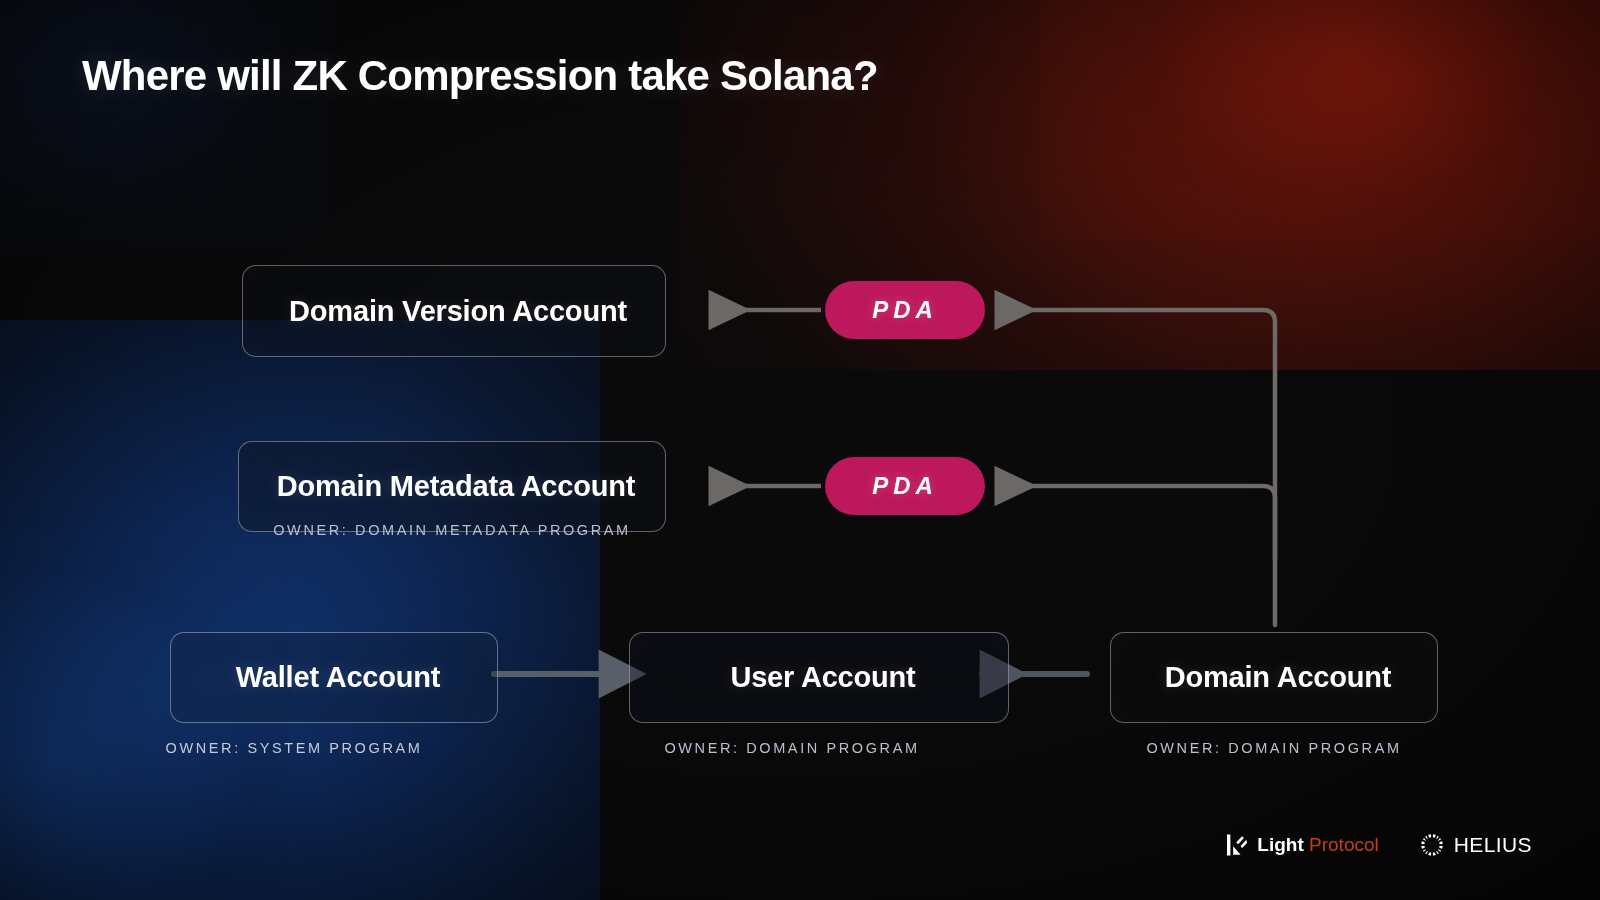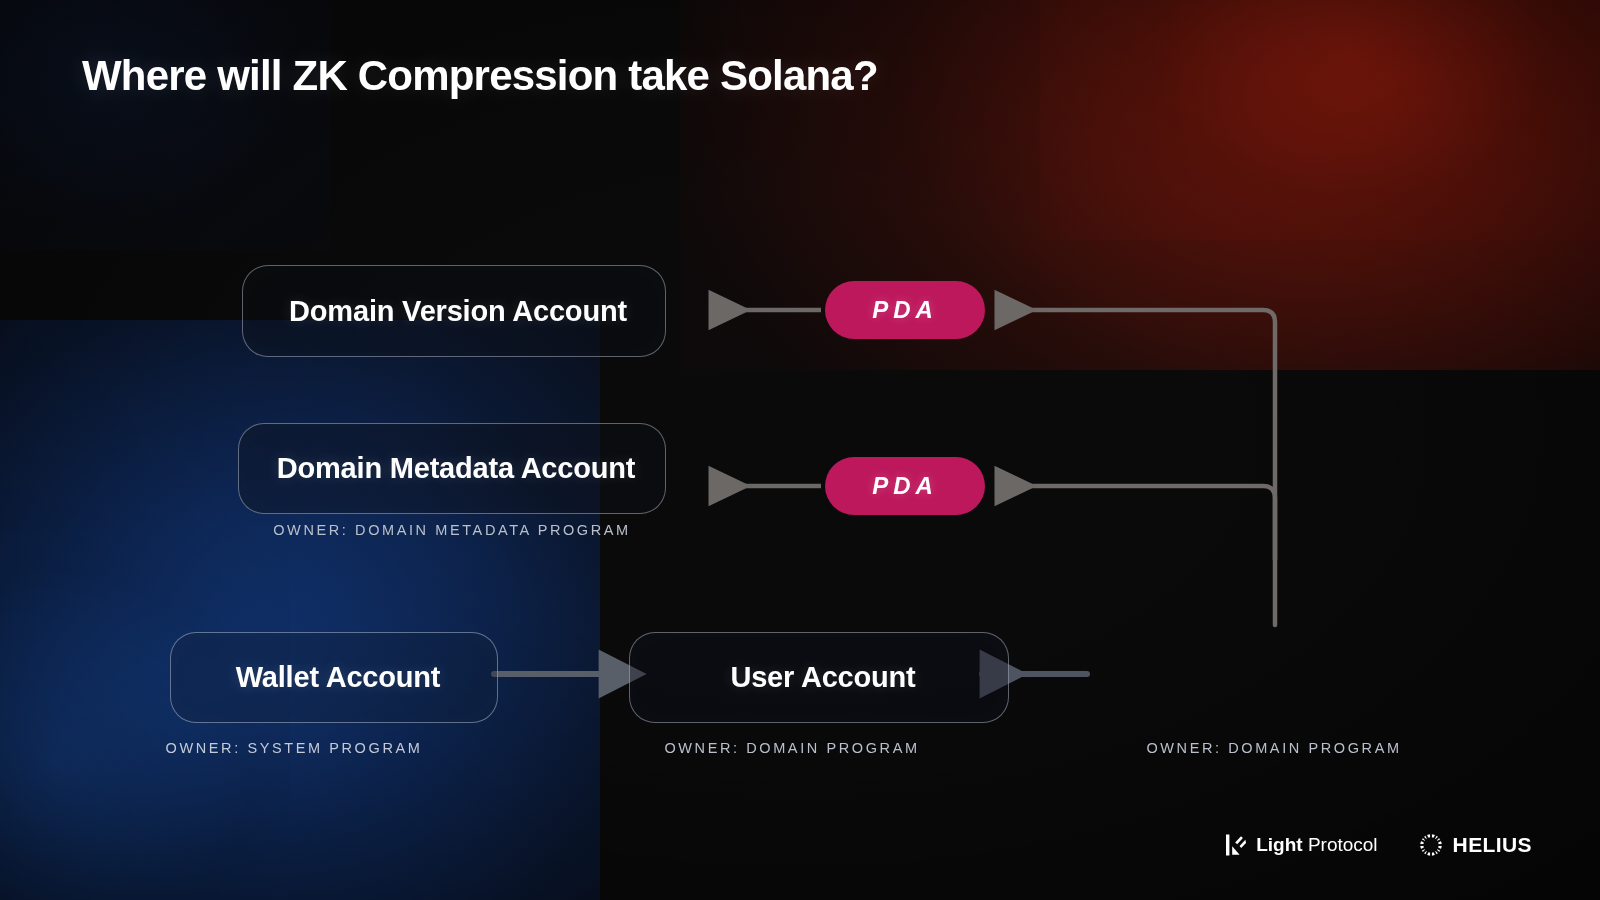--- a/index.html
+++ b/index.html
@@ -78,21 +78,21 @@
     white-space:nowrap;
   }
 
   
   #diagram { position:absolute; inset:0; }
   svg#wires { position:absolute; inset:0; width:1600px; height:900px; }
 
   .node {
     position:absolute;
     border:1px solid rgba(214,222,236,0.42);
-    border-radius:26px;
+    border-radius:14px;
     display:flex; align-items:center; justify-content:center;
     background:rgba(255,255,255,0.012);
     box-shadow:inset 0 0 34px rgba(255,255,255,0.018);
     padding-left:8px;
   }
   .node-label {
     color:#ffffff;
     font-size:29px;
     font-weight:bold;
     letter-spacing:-0.2px;
@@ -122,22 +122,22 @@
   }
 
   
   #footer {
     position:absolute; right:68px; bottom:42px;
     display:flex; align-items:center; gap:40px;
   }
   .logo { display:flex; align-items:center; gap:9px; }
   .logo-text { color:#ffffff; font-size:19px; white-space:nowrap; }
   .lp-bold { font-weight:bold;margin-top:36px; }
-  .lp-light { font-weight:normal; color:#ffffff; }
-  .helius-text { font-weight:bold; font-size:21px; letter-spacing:0.4px;text-align:right; }
+  .lp-light { font-weight:normal; color:#c2410c; }
+  .helius-text { font-weight:normal; font-size:21px; letter-spacing:0.4px;text-align:right; }
 </style>
 </head>
 <body>
 
 <div id="slide">
 
   <div class="glow glow-red"></div>
   <div class="glow glow-red2"></div>
   <div class="glow glow-topleft"></div>
   <div class="glow glow-blue"></div>
@@ -172,39 +172,43 @@
       <line x1="601" y1="674" x2="494" y2="674" stroke="#595f69" stroke-width="6" stroke-linecap="round" marker-start="url(#ah-cool)"></line>
 
       <line x1="1087" y1="674" x2="982" y2="674" stroke="#4e5460" stroke-width="6" stroke-linecap="round" marker-end="url(#ah-cool2)"></line>
     </svg>
 
     <div class="node" style="left:242px; top:265px; width:424px; height:92px;
                 background:rgba(12,14,20,0.35);">
       <span class="node-label">Domain Version Account</span>
     </div>
 
-    <div class="node" style="left:238px; top:423px; width:428px; height:91px;
+    <div class="node" style="left:238px; top:441px; width:428px; height:91px;
                 background:rgba(12,14,22,0.40);justify-content:center;">
       <span class="node-label">Domain Metadata Account</span>
     </div>
     <div class="node-caption" style="left:238px; top:522px; width:428px;">OWNER: DOMAIN METADATA PROGRAM</div>
 
     <div class="node" style="left:130px; top:632px; width:328px; height:91px;
                 background:rgba(16,28,54,0.34);
                 border-color:rgba(198,212,234,0.46);margin-left:40px;">
       <span class="node-label">Wallet Account</span>
     </div>
     <div class="node-caption" style="left:130px; top:740px; width:328px; color:#c3cbd8;">OWNER: SYSTEM PROGRAM</div>
 
     <div class="node" style="left:629px; top:632px; width:380px; height:91px;
                 background:rgba(14,18,28,0.36);">
       <span class="node-label">User Account</span>
     </div>
     <div class="node-caption" style="left:629px; top:740px; width:326px;">OWNER: DOMAIN PROGRAM</div>
 
+    <div class="node" style="left:1110px; top:632px; width:328px; height:91px;
+                background:rgba(18,14,14,0.36);">
+      <span class="node-label">Domain Account</span>
+    </div>
     <div class="node-caption" style="left:1110px; top:740px; width:328px;">OWNER: DOMAIN PROGRAM</div>
 
     <div class="pill" style="left:825px; top:281px; width:160px; height:58px;">
       <span class="pill-label">PDA</span>
     </div>
 
     <div class="pill" style="left:825px; top:457px; width:160px; height:58px;">
       <span class="pill-label">PDA</span>
     </div>
 

